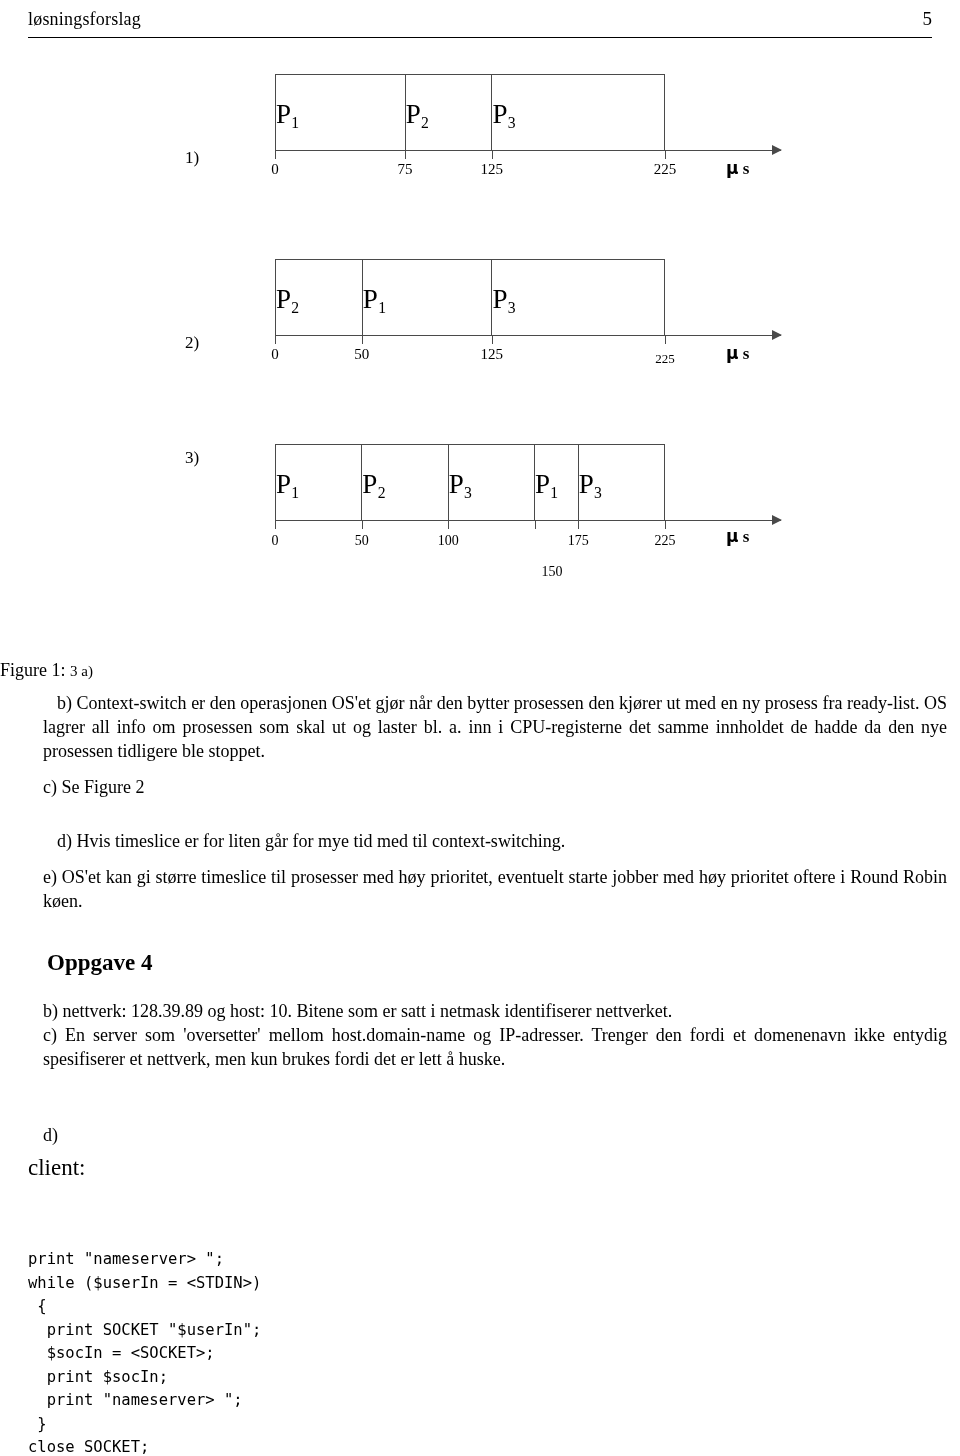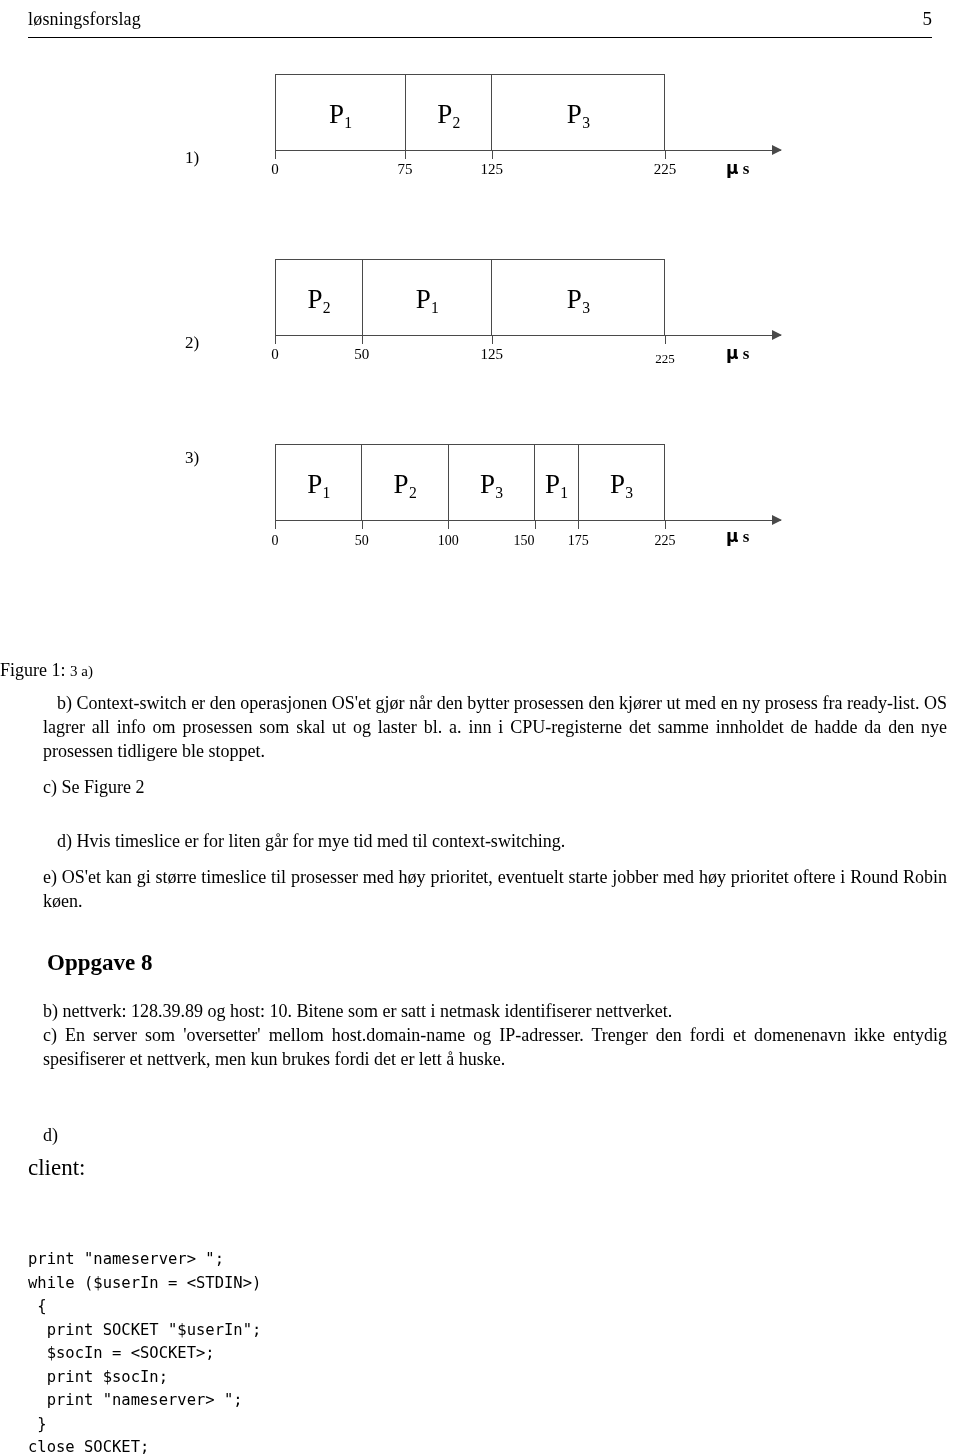--- a/index.html
+++ b/index.html
@@ -75,21 +75,21 @@
     height: 100%;
     border: 1px solid #4a4a4a;
     border-bottom: none;
     box-sizing: border-box;
   }
   .gantt-cell {
     border-right: 1px solid #4a4a4a;
     box-sizing: border-box;
     display: flex;
     align-items: center;
-    justify-content: center;
+    justify-content: flex-start;
   }
   .gantt-cell:last-child { border-right: none; }
   .proc {
     font-size: 27px;
     line-height: 1;
     position: relative;
     top: 2px;
   }
   .proc sub {
     font-size: 0.58em;
@@ -292,21 +292,21 @@
         </div>
         <div class="axis-line"></div>
         <div class="axis-arrow"></div>
         <div class="tick" style="left: 275px;"></div>
         <div class="ticklabel sm3" style="left: 275px;">0</div>
         <div class="tick" style="left: 361.667px;"></div>
         <div class="ticklabel sm3" style="left: 361.667px;">50</div>
         <div class="tick" style="left: 448.333px;"></div>
         <div class="ticklabel sm3" style="left: 448.333px;">100</div>
         <div class="tick" style="left: 535px;"></div>
-        <div class="ticklabel sm3" style="left: 524px;">150</div>
+        <div class="ticklabel sm3" style="left: 552px; margin-top: 31px;">150</div>
         <div class="tick" style="left: 578.333px;"></div>
         <div class="ticklabel sm3" style="left: 578.333px;">175</div>
         <div class="tick" style="left: 665px;"></div>
         <div class="ticklabel sm3" style="left: 665px;">225</div>
         <div class="unit" style="top: 96px;"><span class="mu">μ</span> s</div>
       </div>
     </div>
   <div class="figure-caption">
     <span class="capnum">Figure 1:</span>
     <span class="captext">3 a)</span>
@@ -322,21 +322,21 @@
 </div>
 
 <div class="body-text sec-d">
   <p class="para para-indent">d) Hvis timeslice er for liten går for mye tid med til context-switching.</p>
 </div>
 
 <div class="body-text sec-e">
   <p class="para">e) OS'et kan gi større timeslice til prosesser med høy prioritet, eventuelt starte jobber med høy prioritet oftere i Round Robin køen.</p>
 </div>
 
-<div class="heading">Oppgave 8</div>
+<div class="heading">Oppgave 4</div>
 
 <div class="body-text sec-o4a">
   <p class="para">b) nettverk: 128.39.89 og host: 10. Bitene som er satt i netmask identifiserer nettverket.</p>
   <p class="para">c) En server som 'oversetter' mellom host.domain-name og IP-adresser. Trenger den fordi et domenenavn ikke entydig spesifiserer et nettverk, men kun brukes fordi det er lett å huske.</p>
 </div>
 
 <div class="body-text sec-o4d">
   <p class="para">d)</p>
 </div>
 

